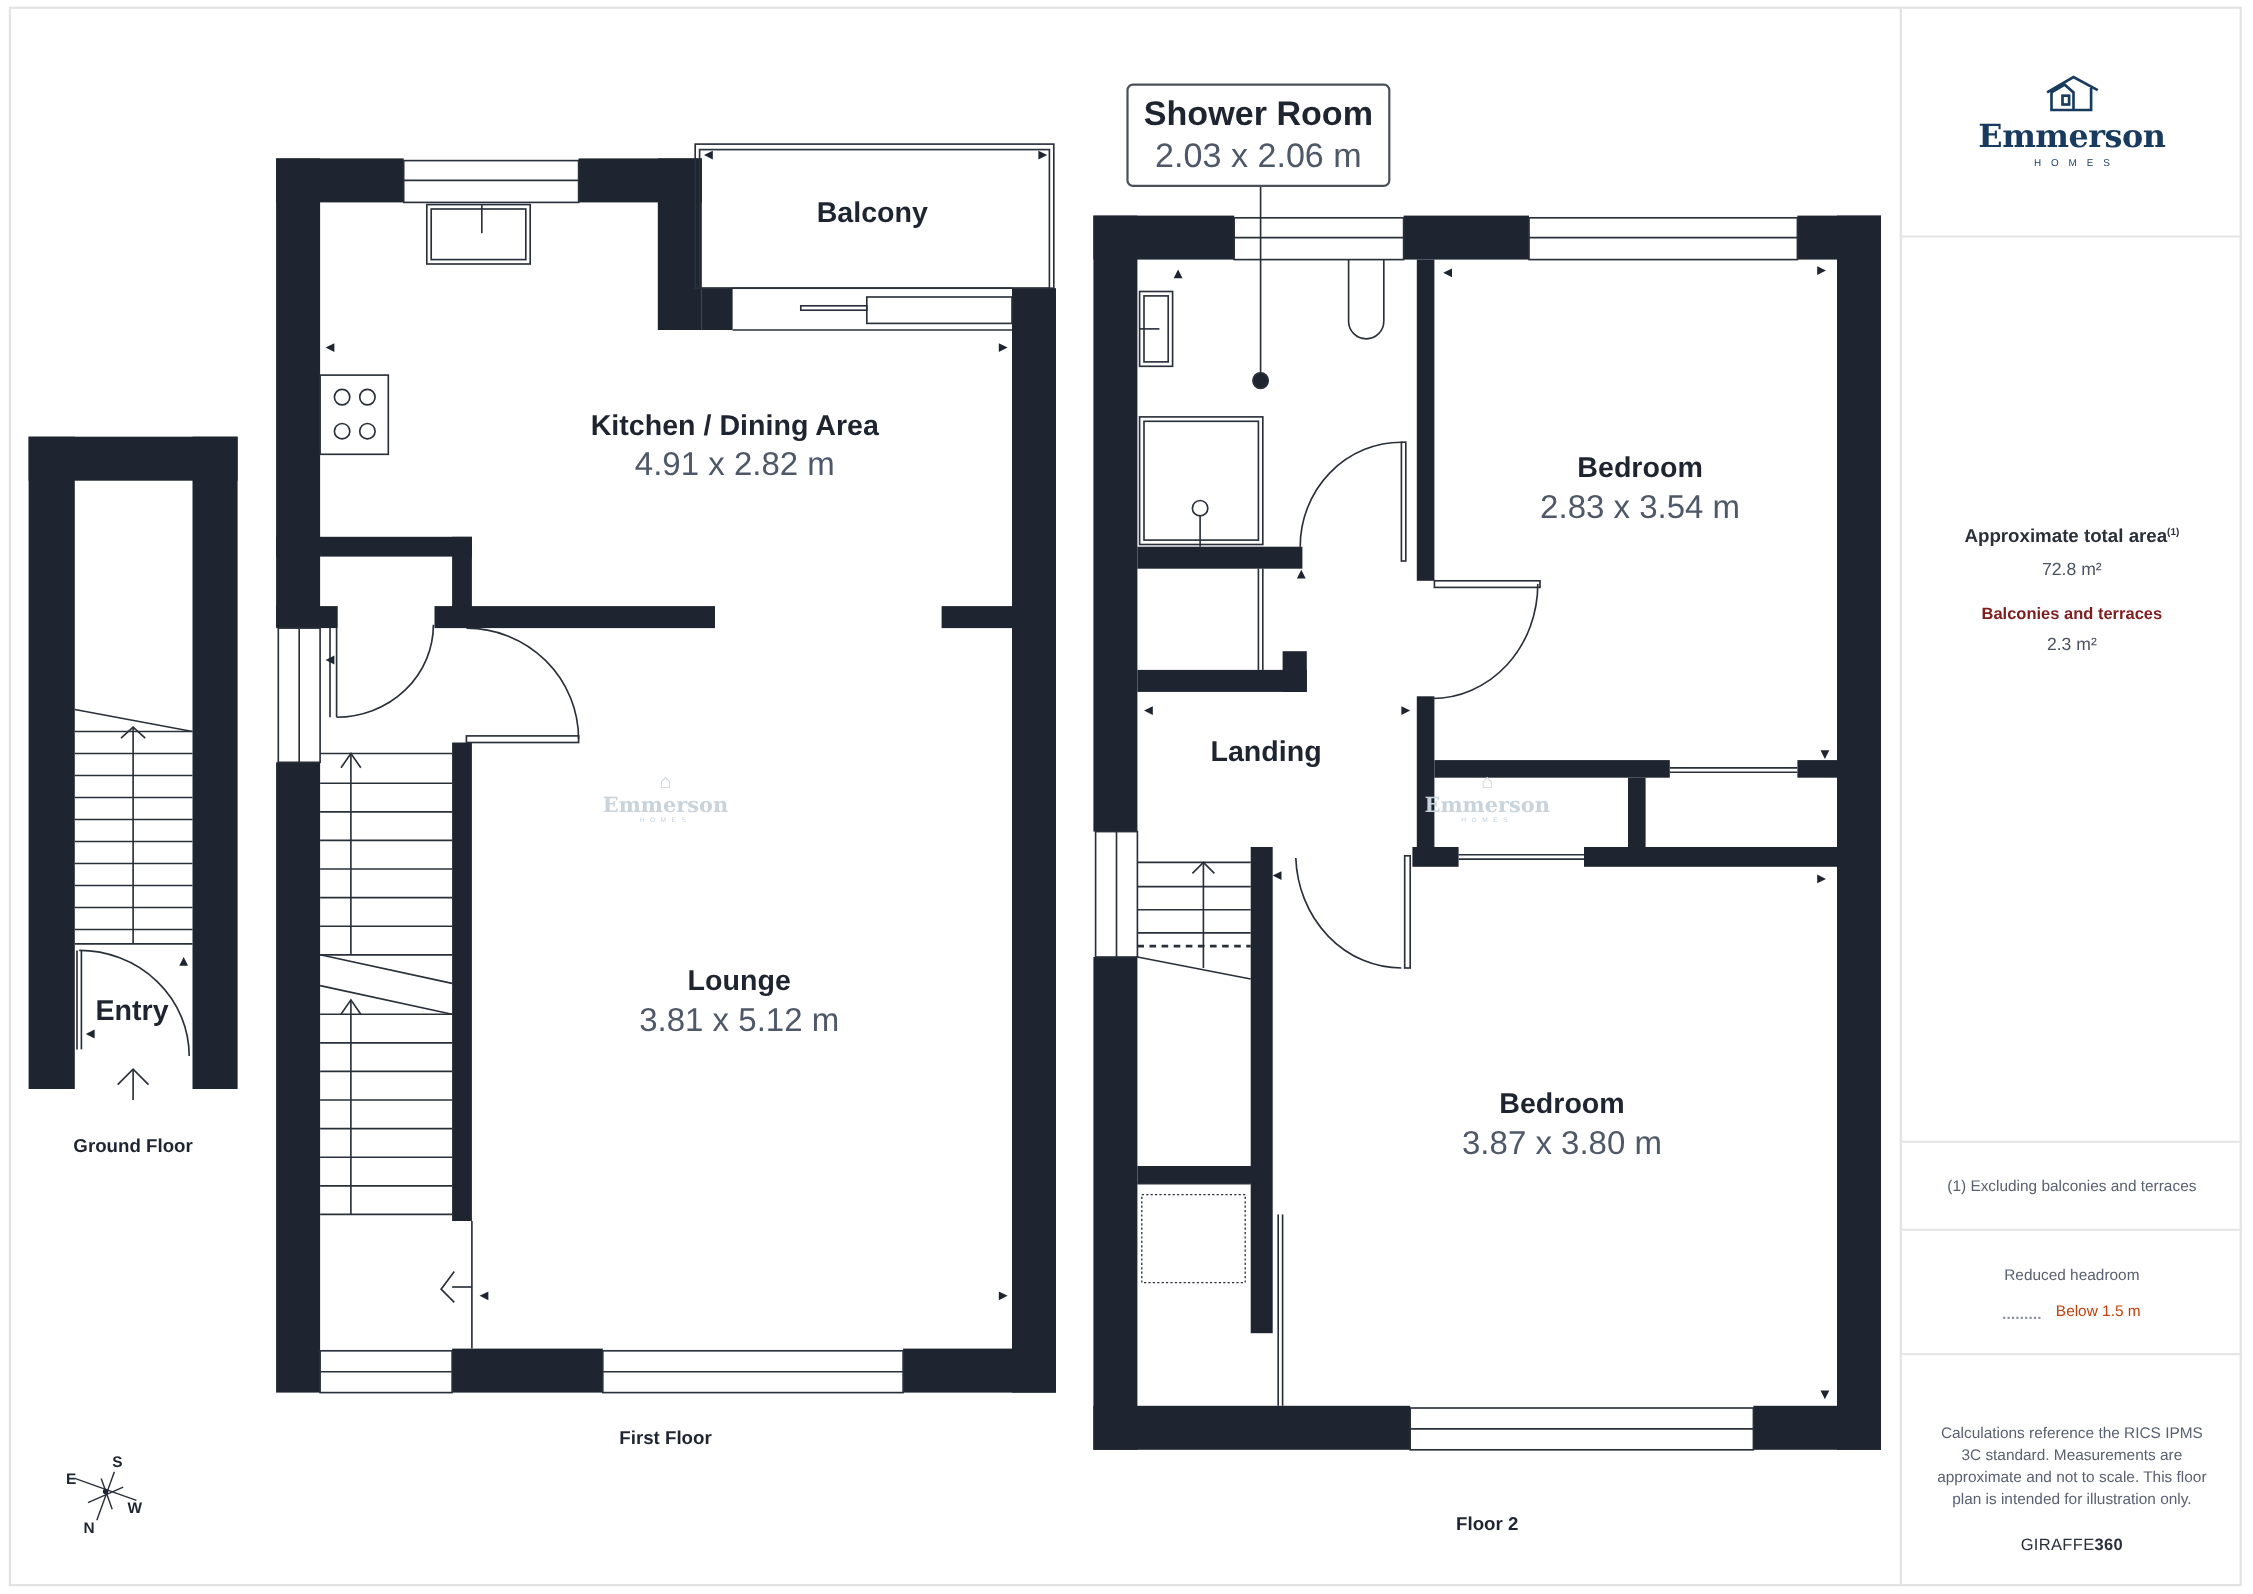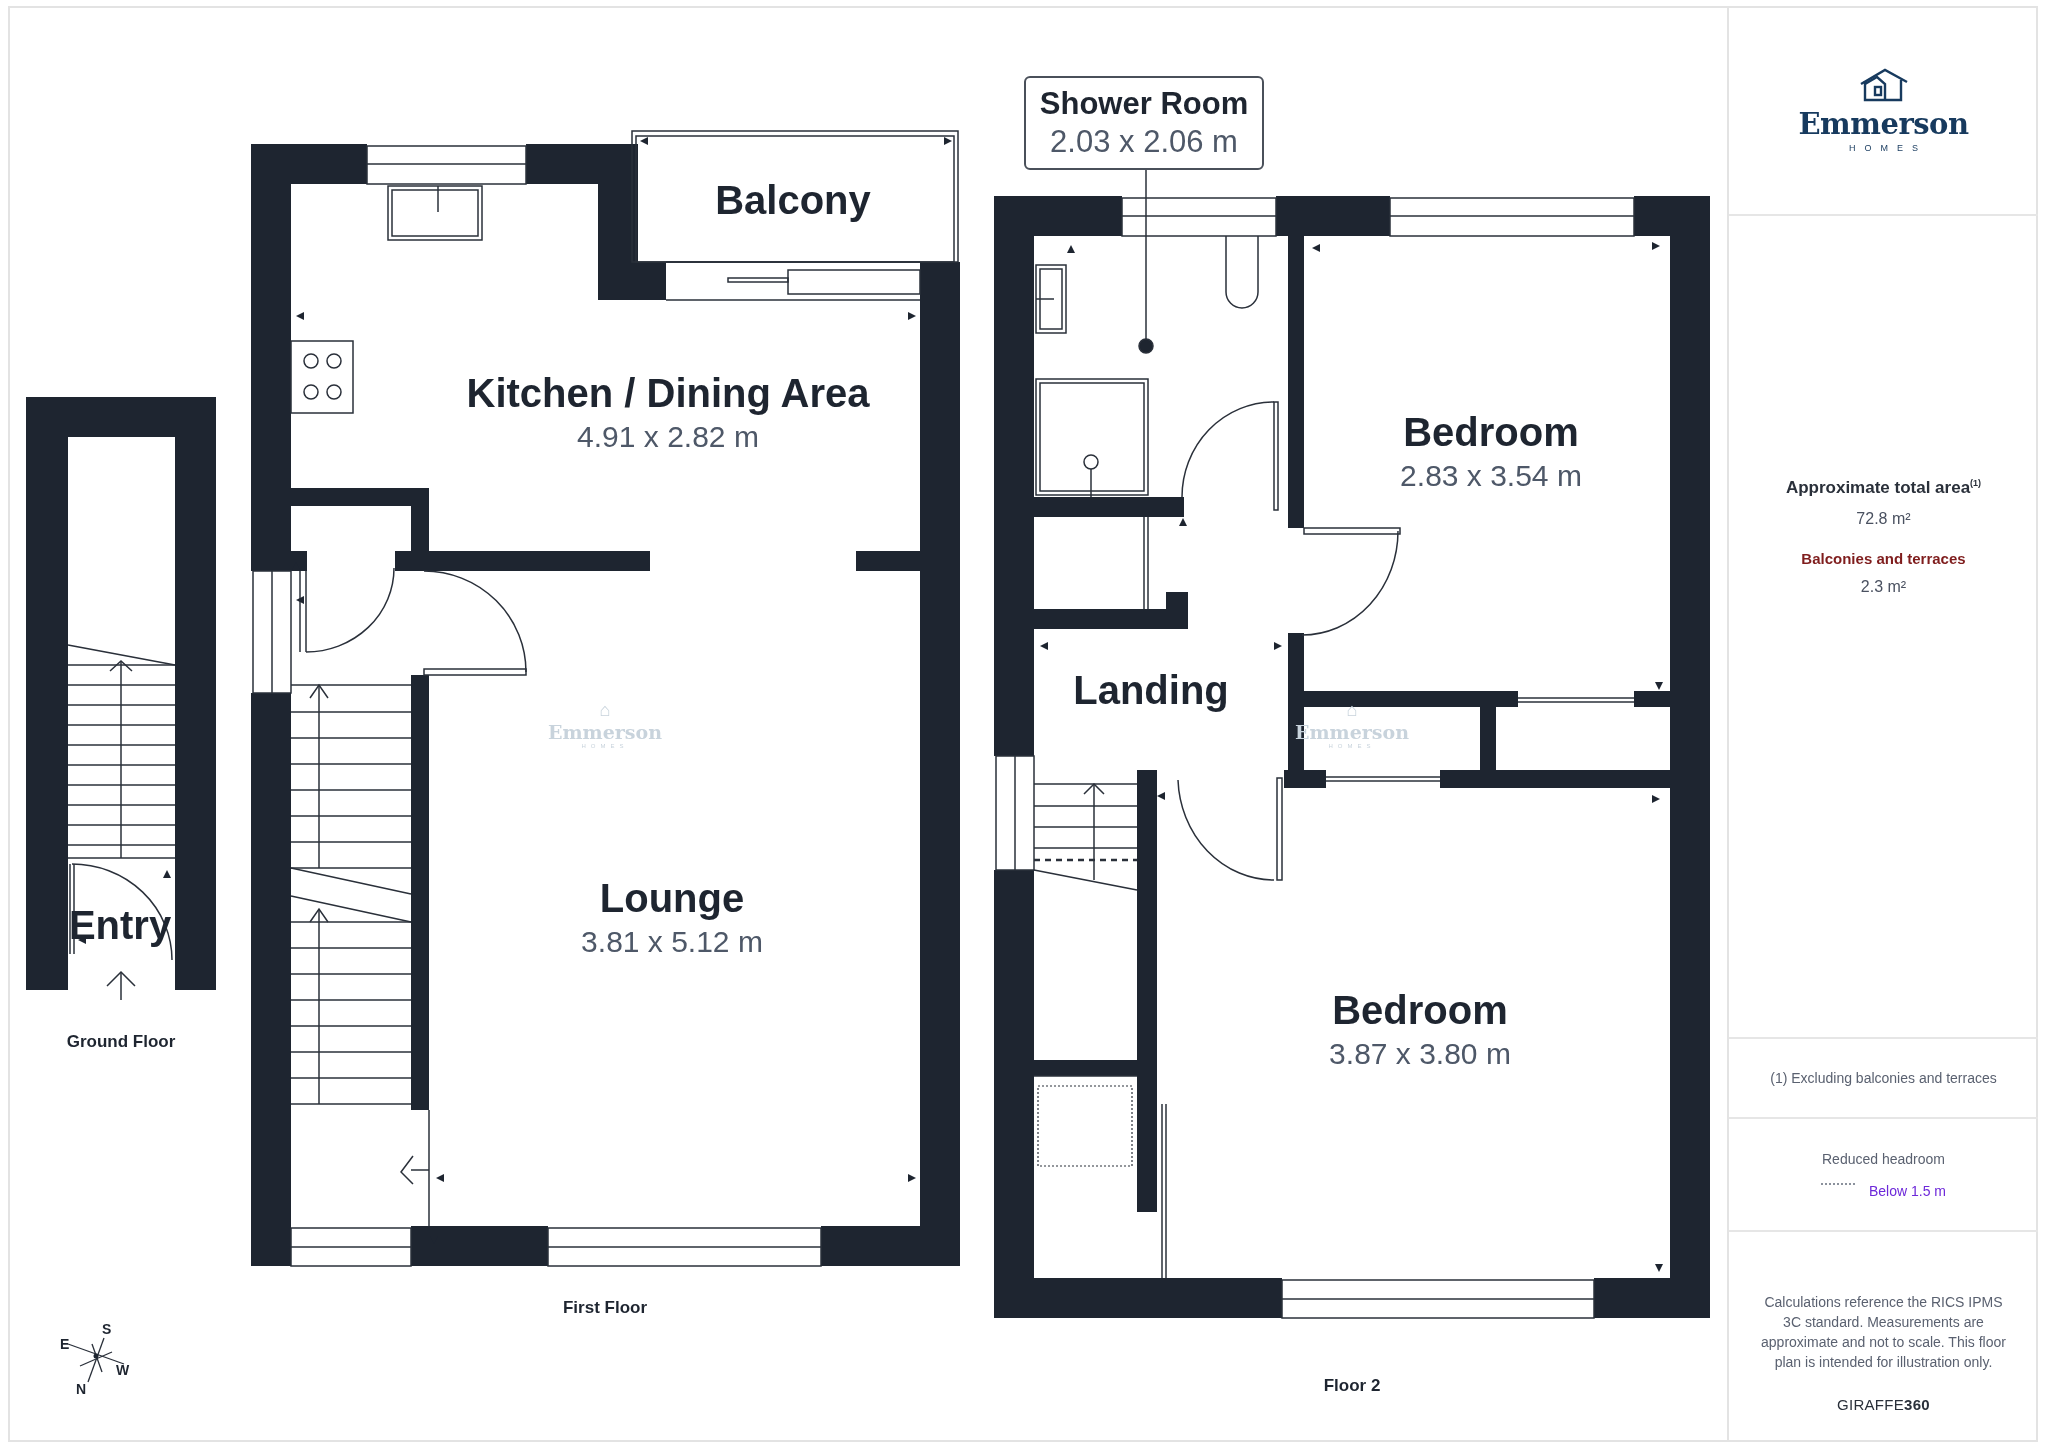--- a/index.html
+++ b/index.html
@@ -14,29 +14,29 @@
                 text-align: center; box-sizing: border-box; }
   .logo-word { font-family: "DejaVu Serif", "Liberation Serif", serif; font-size: 29px;
                color: #173a5e; letter-spacing: -0.5px; font-weight: bold; margin-top: 4px; }
   .logo-sub { font-size: 9px; letter-spacing: 9px; color: #173a5e; margin-top: 2px; padding-left: 9px; }
   .area-title { font-weight: bold; font-size: 17px; color: #2a303a; }
   .area-title sup { font-size: 9px; }
   .area-val { font-size: 16px; color: #4a5160; margin-top: 12px; }
   .balc-title { font-weight: bold; font-size: 15px; color: #7f1d1d; margin-top: 22px; }
   .balc-val { font-size: 16px; color: #4a5160; margin-top: 11px; }
   .note { font-size: 14px; color: #5a6170; }
-  .legend-row { display: flex; align-items: flex-start; gap: 14px; margin-top: 16px; font-size: 14px; color: #6d28d9; }
+  .legend-row { display: flex; align-items: flex-end; gap: 14px; margin-top: 16px; font-size: 14px; color: #c2410c; }
   .legend-dots { width: 34px; border-top: 2px dotted #8b919c; }
   .disclaimer { font-size: 14px; color: #5a6170; line-height: 20px; width: 250px; }
   .brand { margin-top: 24px; font-size: 15px; color: #2a303a; letter-spacing: 0.3px; }
   .brand b { font-weight: bold; }
 
   .plan { position: absolute; left: 0; top: 0; }
   .label { position: absolute; text-align: center; transform: translateX(-50%); white-space: nowrap; }
-  .room-name { font-weight: bold; font-size: 40px; color: #1e2530; }
+  .room-name { font-weight: bold; font-size: 26px; color: #1e2530; }
   .room-dim { font-size: 30px; color: #4e5868; margin-top: 4px; }
   .floor-label { position: absolute; font-weight: bold; font-size: 17px; color: #1e2530;
                  transform: translateX(-50%); white-space: nowrap; }
   .callout { position: absolute; left: 1024px; top: 76px; width: 240px; height: 94px;
              border: 2px solid #4a505a; border-radius: 6px; background: #fff; box-sizing: border-box;
              display: flex; flex-direction: column; align-items: center; justify-content: center; }
   .callout .room-name { font-size: 31px; }
   .callout .room-dim { font-size: 31px; margin-top: 2px; }
   .compass-letter { position: absolute; font-weight: bold; font-size: 14px; color: #1e2530; }
   .wm { position: absolute; text-align: center; transform: translateX(-50%); color: #c8d3dc; }

